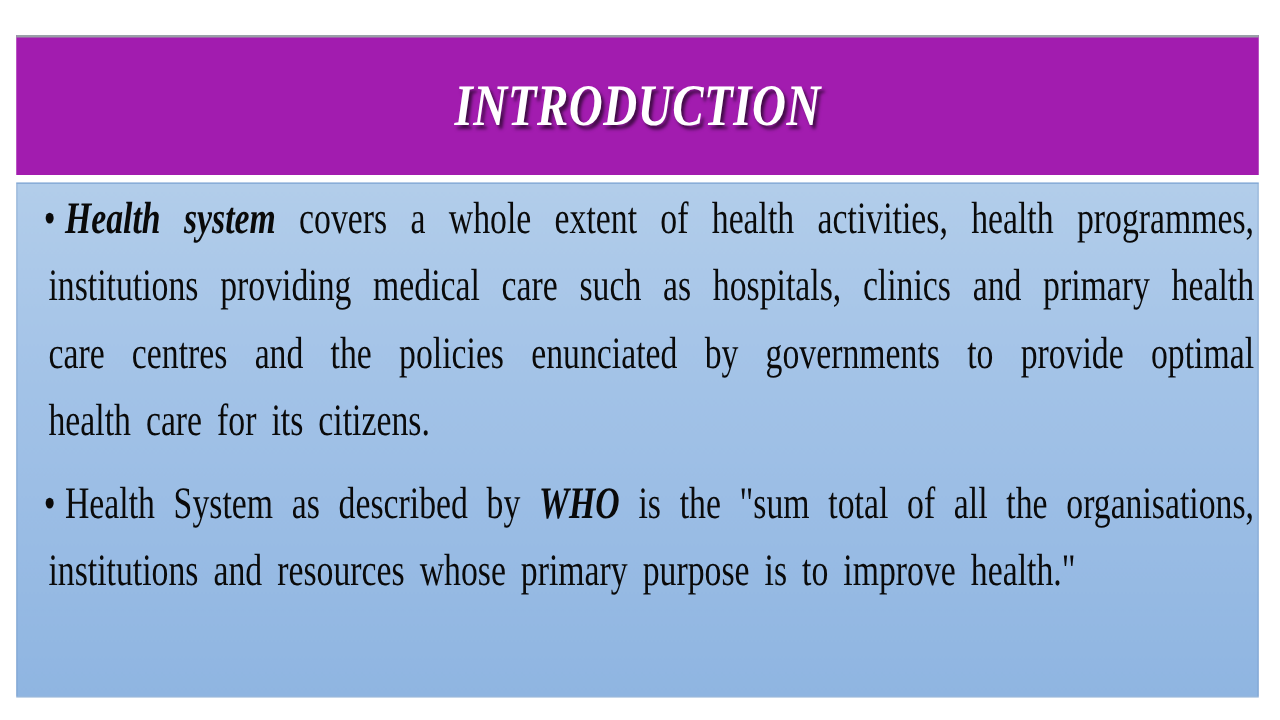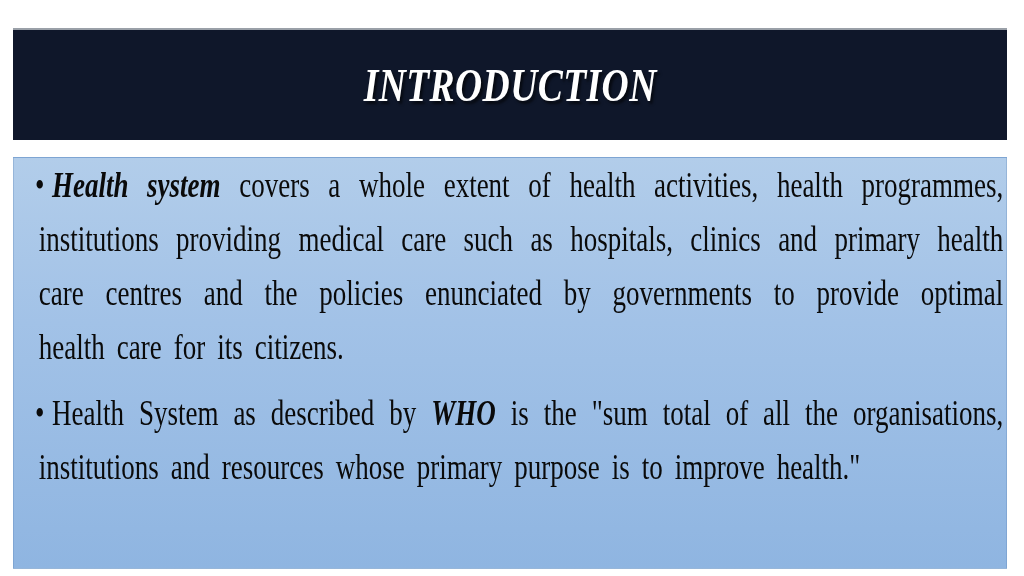--- a/index.html
+++ b/index.html
@@ -15,41 +15,41 @@
     background: #ffffff;
     overflow: hidden;
   }
   .title-band {
     position: absolute;
     left: 13px;
     top: 28px;
     width: 994px;
     height: 112px;
     box-sizing: border-box;
-    background: #0f172a;
+    background: #a21caf;
     border-top: 2px solid #9aa0a8;
     display: flex;
     align-items: center;
     justify-content: center;
   }
   .slide-title {
     color: #ffffff;
     font-size: 47px;
     font-weight: bold;
     font-style: italic;
     white-space: nowrap;
     transform: scaleX(0.80);
     transform-origin: 50% 50%;
     text-shadow: 3px 3px 3px rgba(0,0,0,0.60);
     letter-spacing: 0.5px;
   }
   .content-panel {
     position: absolute;
     left: 13px;
-    top: 157px;
+    top: 146px;
     width: 994px;
     height: 412px;
     box-sizing: border-box;
     background: linear-gradient(180deg, #b2cdea 0%, #a2c2e7 40%, #8fb5e1 100%);
     border: 1px solid rgba(90,130,180,0.30);
     overflow: hidden;
   }
   .text-block {
     position: absolute;
     left: 21px;

